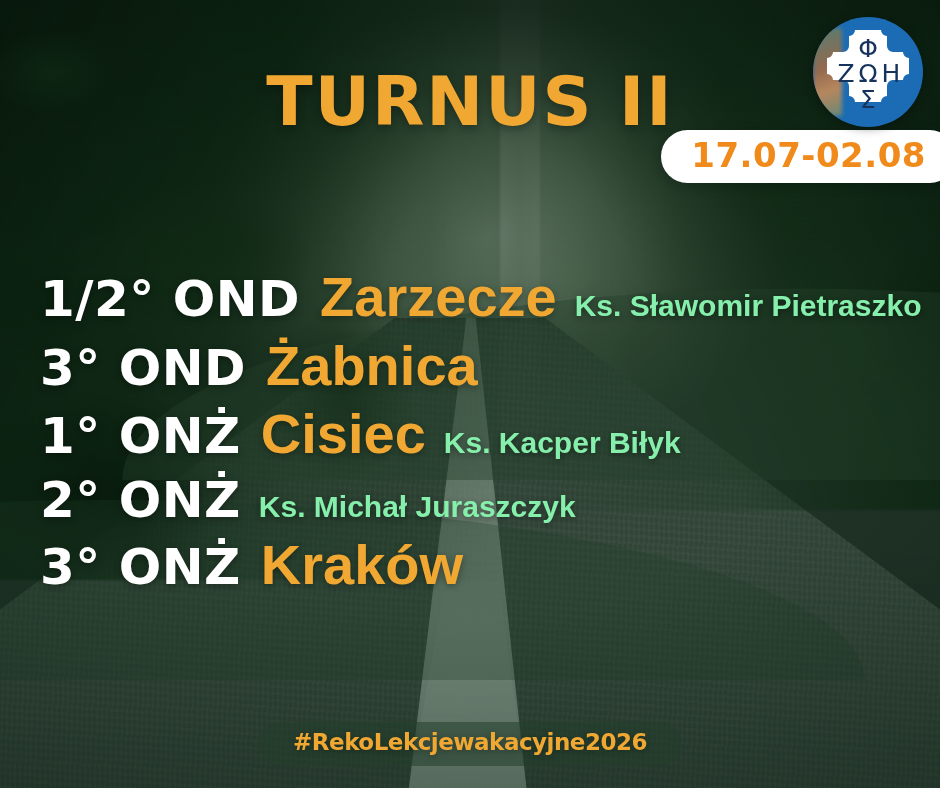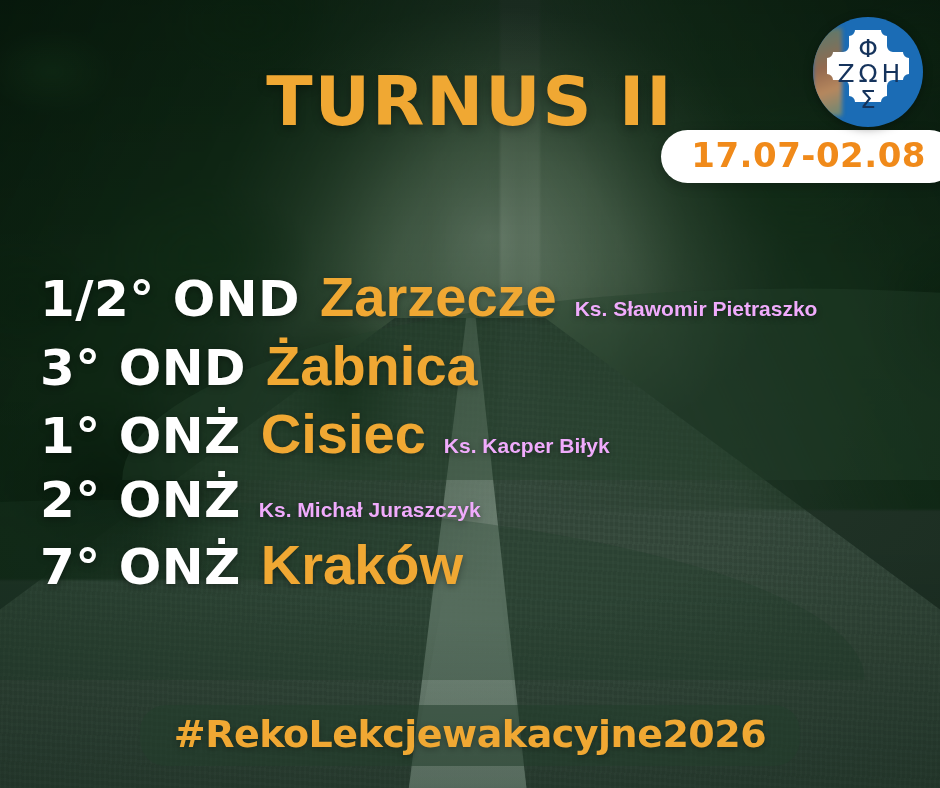--- a/index.html
+++ b/index.html
@@ -207,39 +207,39 @@
     font-weight: 700;
     font-size: 56px;
     color: #f0a833;
     margin-left: 20px;
     text-shadow: 0 2px 7px rgba(0,0,0,.33);
     line-height: 1.12;
   }
   .line .priest {
     font-family: "Liberation Sans", sans-serif;
     font-weight: 700;
-    font-size: 21px;
-    color: #f0abfc;
+    font-size: 30px;
+    color: #86efac;
     margin-left: 18px;
     text-shadow: 0 2px 6px rgba(0,0,0,.4);
     line-height: 1.12;
   }
 
   .hashtag-wrap {
     position: absolute;
     bottom: 22px; left: 0; width: 100%;
     display: flex; justify-content: center;
   }
   .hashtag {
     background: rgba(34,62,44,.55);
     border-radius: 26px;
     padding: 8px 34px 10px;
     font-family: "DejaVu Sans", sans-serif;
     font-weight: 700;
-    font-size: 38px;
+    font-size: 23px;
     letter-spacing: -.5px;
     color: #f0a833;
     text-shadow: 0 2px 6px rgba(0,0,0,.3);
     line-height: 1.12;
   }
 </style>
 </head>
 <body>
 
 <div id="poster">
@@ -297,21 +297,21 @@
         <span class="place">Cisiec</span>
         <span class="priest">Ks. Kacper Biłyk</span>
       </div>
 
       <div class="line">
         <span class="code">2° ONŻ</span>
         <span class="priest">Ks. Michał Juraszczyk</span>
       </div>
 
       <div class="line">
-        <span class="code">7° ONŻ</span>
+        <span class="code">3° ONŻ</span>
         <span class="place">Kraków</span>
       </div>
 
     </div>
 
     <div class="hashtag-wrap">
       <div class="hashtag">#RekoLekcjewakacyjne2026</div>
     </div>
 
   </div>

